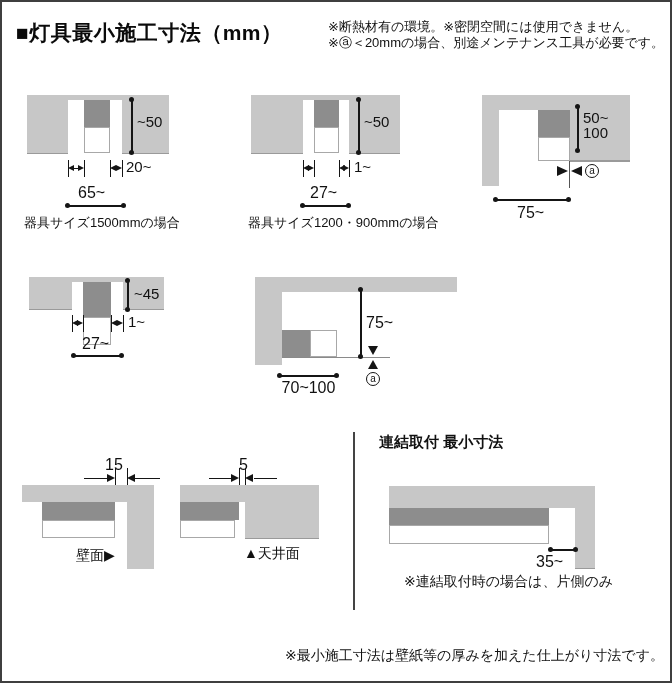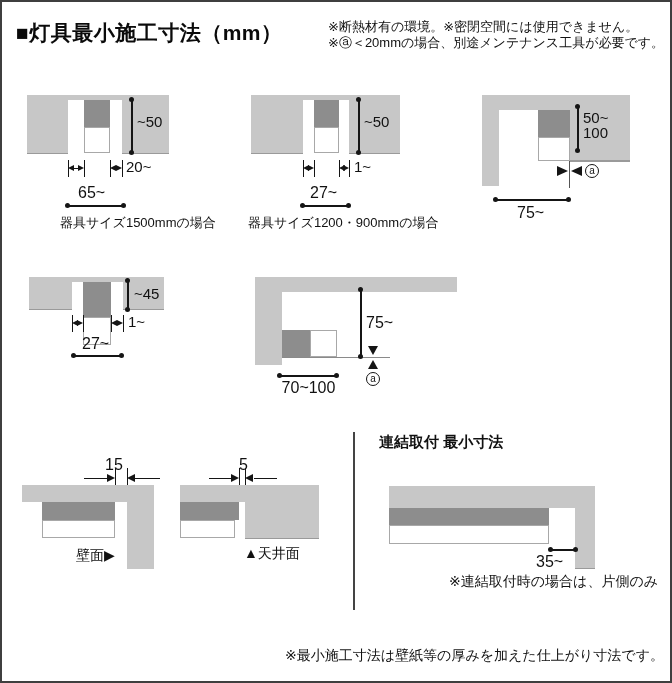--- a/index.html
+++ b/index.html
@@ -62,21 +62,21 @@
     <div class="ar ar-l-sm" style="left:41px;top:72px;"></div>
     <div class="ar ar-r-sm" style="left:51px;top:72px;"></div>
     <div class="ln" style="left:46px;top:74.5px;width:6px;height:1.3px;"></div>
     <div class="ar ar-l-sm" style="left:83px;top:72px;"></div>
     <div class="ar ar-r-sm" style="left:89px;top:72px;"></div>
     <div class="dim" style="left:99px;top:66px;">20~</div>
     <div class="dim16" style="left:51px;top:92px;">65~</div>
     <div class="ln" style="left:41px;top:112px;width:56px;height:1.5px;"></div>
     <div class="dot" style="left:38px;top:110px;"></div>
     <div class="dot" style="left:94px;top:110px;"></div>
-    <div class="cap" style="left:-3px;top:121px;margin-left:36px;">器具サイズ1500mmの場合</div>
+    <div class="cap" style="left:-3px;top:121px;">器具サイズ1500mmの場合</div>
   </div>
 
   <div class="dgm" style="left:249px;top:91px;width:200px;height:145px;">
     <div class="gray" style="left:0;top:2px;width:149px;height:59px;"></div>
     <div class="gln" style="left:0;top:59.5px;width:52px;height:1.5px;"></div>
     <div class="gln" style="left:98px;top:59.5px;width:51px;height:1.5px;"></div>
     <div class="white" style="left:52px;top:7px;width:46px;height:54px;"></div>
     <div class="dark" style="left:63px;top:7px;width:25px;height:27px;"></div>
     <div class="wbox" style="left:63px;top:34px;width:25px;height:26px;"></div>
     <div class="ln" style="left:107px;top:7px;width:1.5px;height:53px;"></div>
@@ -207,17 +207,17 @@
     <div class="gray" style="left:188px;top:2px;width:20px;height:83px;"></div>
     <div class="gln" style="left:188px;top:84px;width:20px;height:1.3px;"></div>
     <div class="dark" style="left:2px;top:24px;width:160px;height:17px;"></div>
     <div class="wbox" style="left:2px;top:41px;width:160px;height:19px;"></div>
     <div class="ln" style="left:164px;top:65px;width:25px;height:1.5px;"></div>
     <div class="dot" style="left:161px;top:63px;"></div>
     <div class="dot" style="left:186px;top:63px;"></div>
     <div class="dim16" style="left:149px;top:70px;">35~</div>
   </div>
 
-  <div class="small-label" style="left:402px;top:571px;margin-left:45px;">※連結取付時の場合は、片側のみ</div>
+  <div class="small-label" style="left:402px;top:571px;">※連結取付時の場合は、片側のみ</div>
 
   <div class="footer" style="left:283px;top:645px;">※最小施工寸法は壁紙等の厚みを加えた仕上がり寸法です。</div>
 
 </div>
 
 </body></html>

